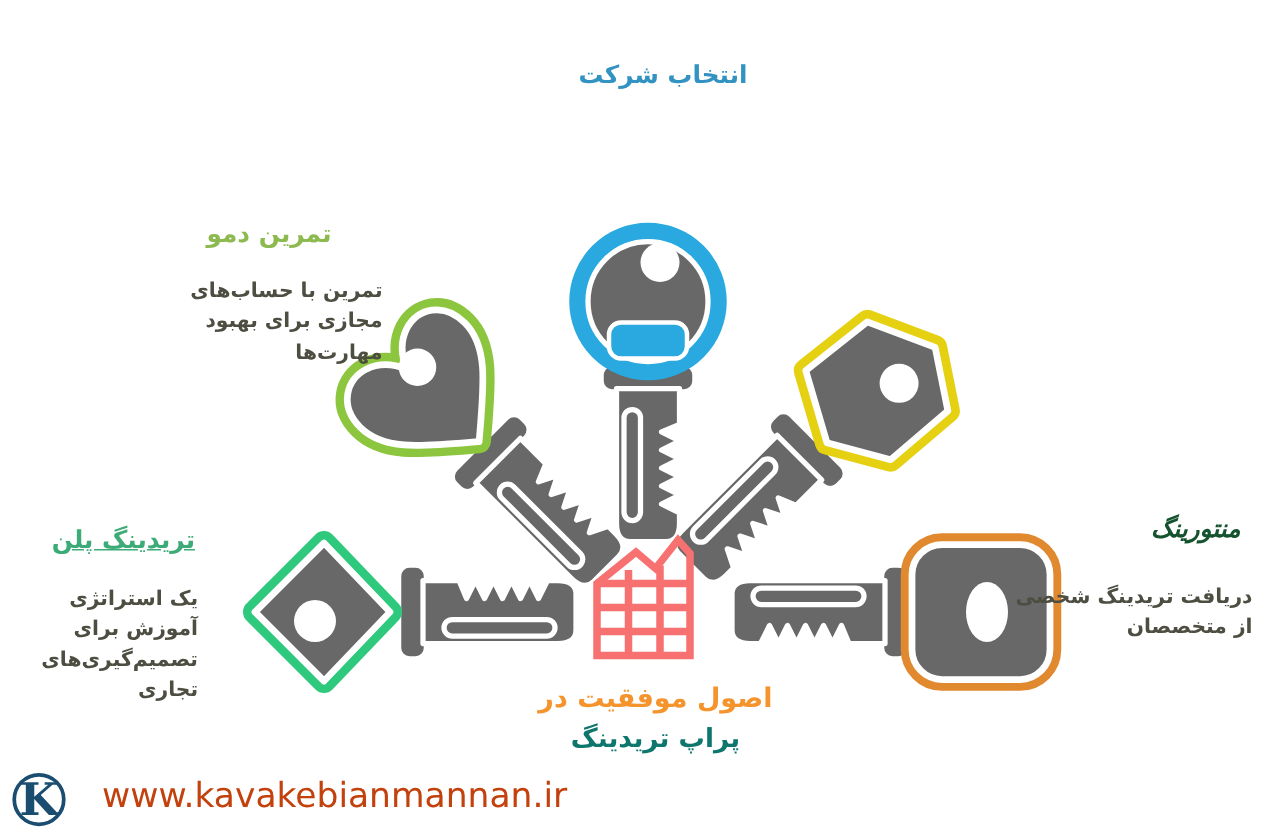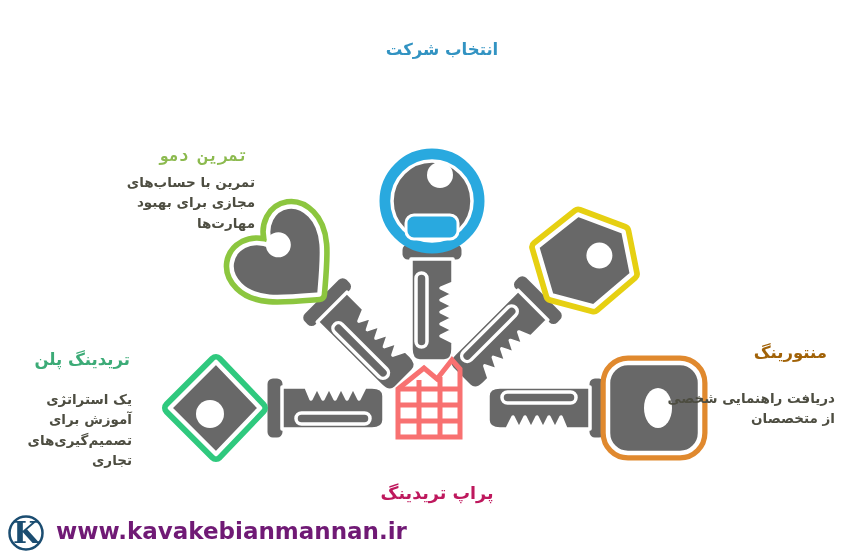--- a/index.html
+++ b/index.html
@@ -8,27 +8,27 @@
     font-family:"DejaVu Sans",sans-serif;
   }
   #keys-svg{position:absolute;left:0;top:0;}
   .label-block{position:absolute;font-weight:bold;direction:rtl;}
   .title{font-size:16.5px;letter-spacing:0;}
   .desc{font-size:13.5px;color:#4d4d41;line-height:1.5;white-space:pre-line;}
   .t-blue{color:#3293c2;}
   .t-yellow{color:#ddc42e;}
   .t-lime{color:#8cba4f;}
   .t-green{color:#3cab77;}
-  .t-orange{color:#a16207;}
+  .t-orange{color:#14532d;font-style:italic;}
   .center-head-1{font-size:18px;color:#f5942c;text-align:center;}
-  .center-head-2{font-size:17.5px;color:#be185d;text-align:center;}
+  .center-head-2{font-size:17.5px;color:#0f766e;text-align:center;}
   .align-r{text-align:right;}
   .align-c{text-align:center;}
   #footer{position:absolute;left:6px;top:506px;height:49px;display:flex;align-items:center;}
-  #site-url{font-size:23px;font-weight:bold;color:#701a75;margin-left:8px;direction:ltr;}
+  #site-url{font-size:23px;font-weight:normal;color:#c2410c;margin-left:20px;direction:ltr;}
 </style>
 </head>
 <body>
 
 <div id="canvas">
 
   <svg id="keys-svg" width="855" height="555" viewBox="0 0 855 555">
     <defs>
       <g id="shaft-def">
         <rect x="-6" y="-31" width="18" height="62" rx="7" fill="#686868" stroke="#ffffff" stroke-width="3"></rect>
@@ -81,33 +81,34 @@
       <line x1="398" y1="405" x2="460" y2="405"></line>
       <line x1="398" y1="421" x2="460" y2="421"></line>
       <line x1="419" y1="380" x2="419" y2="437"></line>
       <line x1="440" y1="377" x2="440" y2="437"></line>
     </g>
   </svg>
 
   <div class="label-block title t-blue align-c" style="left:337px;top:40px;width:210px;">انتخاب شرکت</div>
 
 
-  <div class="label-block title t-lime align-r" style="right:607px;top:146px;font-family:Liberation Mono, monospace;">تمرین دمو</div>
-  <div class="label-block desc align-r" style="right:600px;top:172px;">تمرین با حساب‌های
+  <div class="label-block title t-lime align-r" style="right:634px;top:146px;">تمرین دمو</div>
+  <div class="label-block desc align-r" style="right:600px;top:184px;">تمرین با حساب‌های
 مجازی برای بهبود
 مهارت‌ها</div>
 
-  <div class="label-block title t-green align-r" style="right:725px;top:350px;">تریدینگ پلن</div>
+  <div class="label-block title t-green align-r" style="right:725px;top:350px;text-decoration:underline;">تریدینگ پلن</div>
   <div class="label-block desc align-r" style="right:723px;top:389px;">یک استراتژی آموزش برای
 تصمیم‌گیری‌های تجاری</div>
 
   <div class="label-block title t-orange align-r" style="right:28px;top:343px;">منتورینگ</div>
-  <div class="label-block desc align-r" style="right:20px;top:388px;">دریافت راهنمایی شخصی
+  <div class="label-block desc align-r" style="right:20px;top:388px;">دریافت تریدینگ شخصی
 از متخصصان</div>
 
+  <div class="label-block center-head-1" style="left:337px;top:455px;width:200px;">اصول موفقیت در</div>
   <div class="label-block center-head-2" style="left:337px;top:483px;width:200px;">پراپ تریدینگ</div>
 
   <div id="footer">
     <svg width="42" height="49" viewBox="0 0 42 49">
       <circle cx="20" cy="27" r="16.5" fill="none" stroke="#1b4d71" stroke-width="2.5"></circle>
       <text x="20" y="37" text-anchor="middle" style="font-family:'DejaVu Serif',serif;font-weight:bold;font-size:30px" fill="#1b4d71">K</text>
     </svg>
     <span id="site-url">www.kavakebianmannan.ir</span>
   </div>
 

